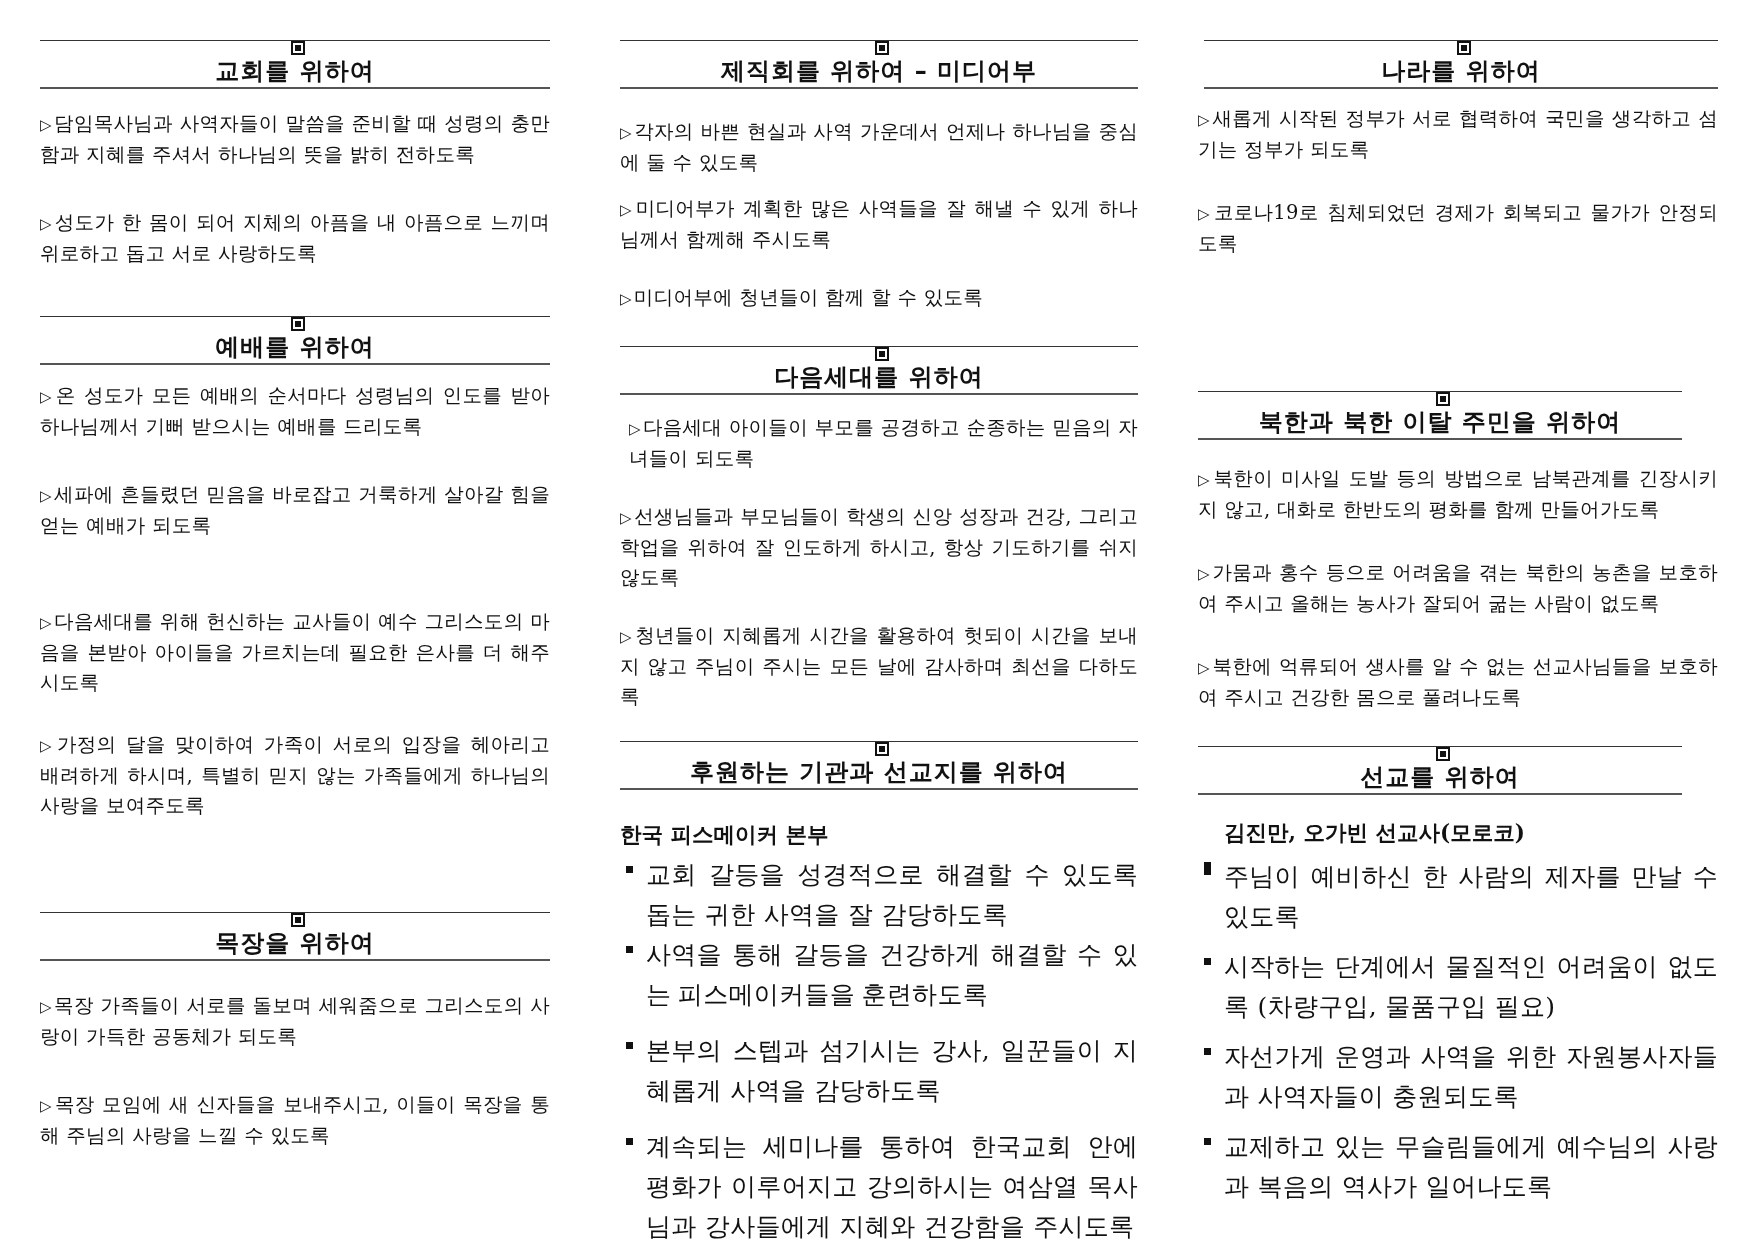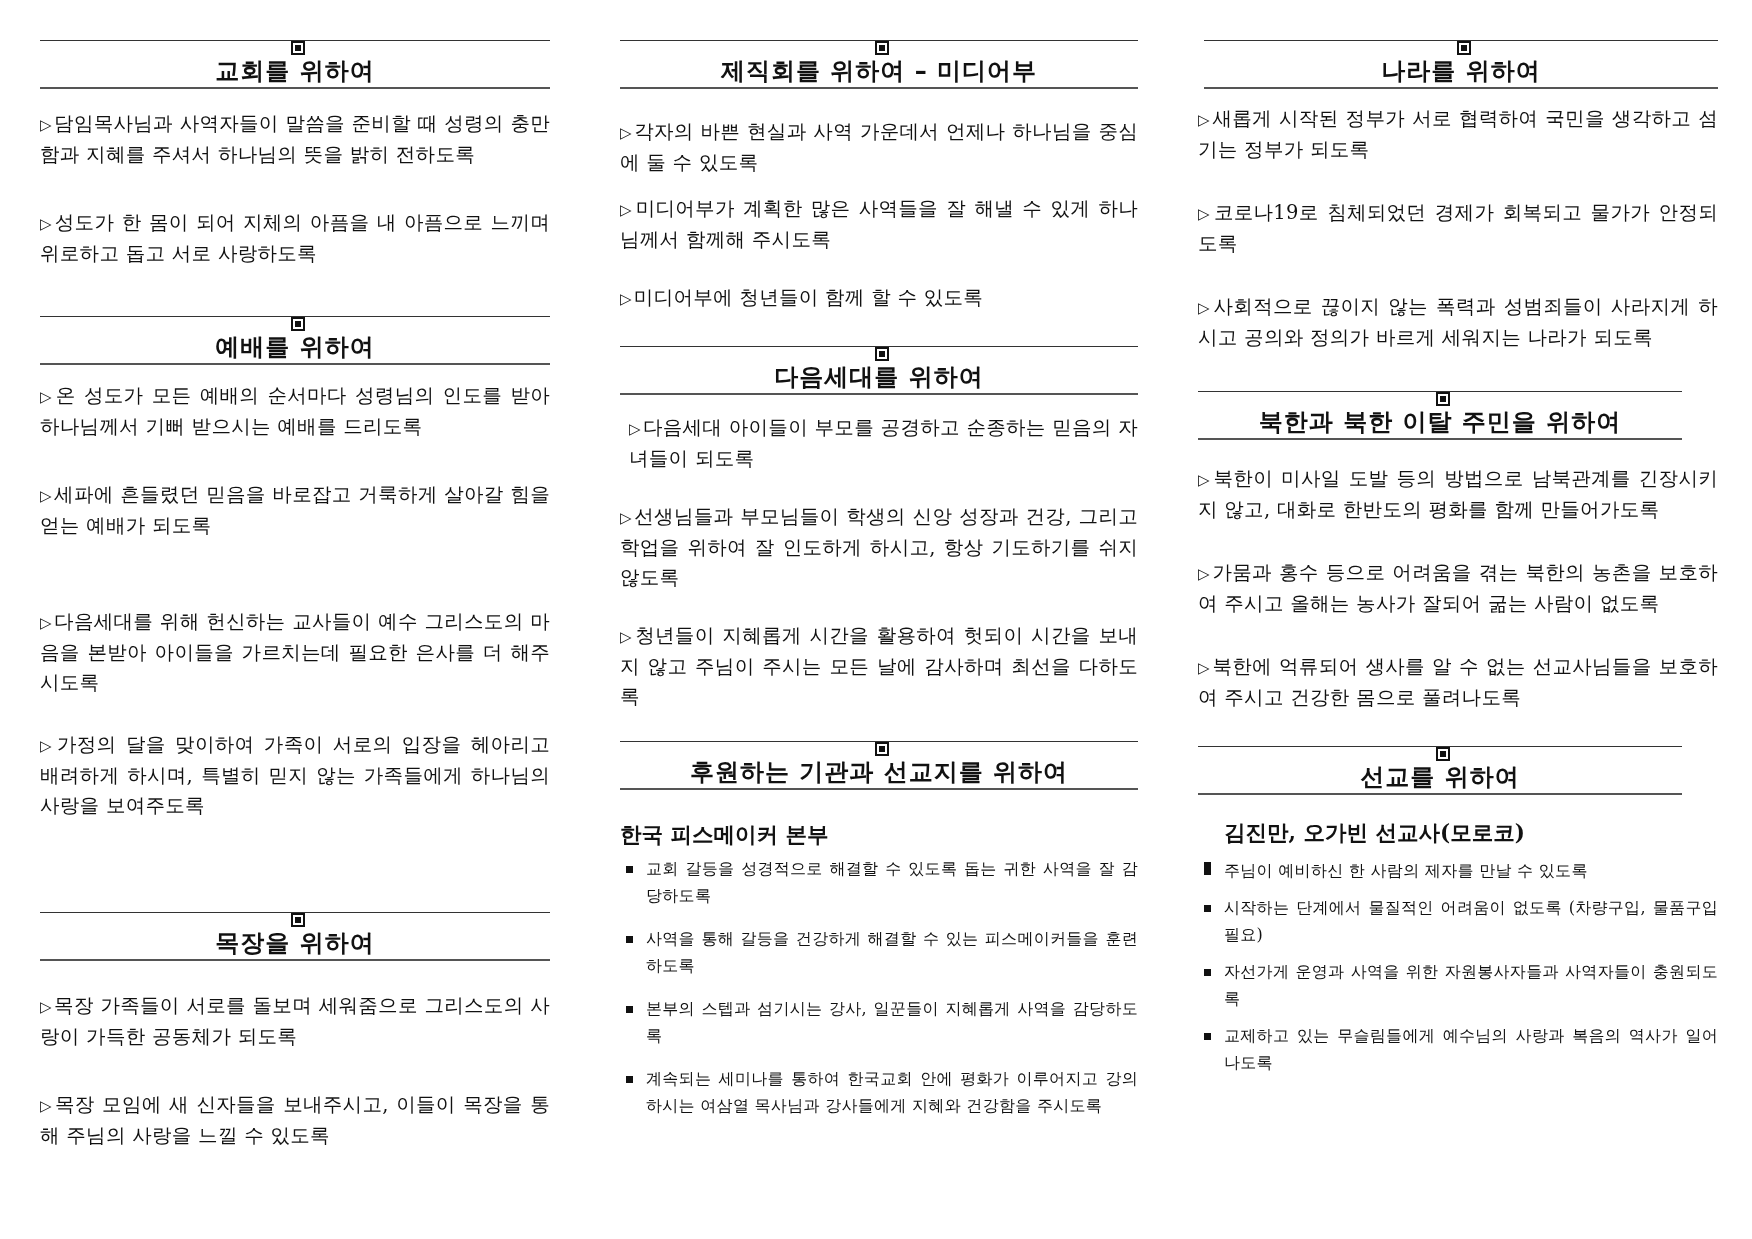--- a/index.html
+++ b/index.html
@@ -36,21 +36,21 @@
   .para {
     font-size: 19.5px; line-height: 30px; text-align: justify;
     margin: 0; letter-spacing: 0.3px;
   }
   .para .tri { font-size: 15px; margin-right: 2px; }
   .subhead {
     font-size: 21.5px; font-weight: bold; margin: 0;
     font-family: "DejaVu Serif", "Liberation Serif", serif;
   }
   .bullet {
-    position: relative; padding-left: 26px; font-size: 16px; line-height: 27px; text-align: justify;
+    position: relative; padding-left: 26px; font-size: 25px; line-height: 40px; text-align: justify;
     margin: 0; letter-spacing: 0.3px;
   }
   .bullet .sq {
     position: absolute; left: 6px; top: 11px; width: 7px; height: 7px; background: #111;
   }
 </style>
 </head>
 <body>
 
 <div class="col col-left">
@@ -110,38 +110,37 @@
     <p class="para" style="margin-top:28px;"><span class="tri">▷</span><span>청년들이 지혜롭게 시간을 활용하여 헛되이 시간을 보내지 않고 주님이 주시는 모든 날에 감사하며 최선을 다하도록</span></p>
   </div>
 
   <div class="section" style="top:741px;">
     <div class="sec-header">
       <span class="box-icon"></span>
       <span class="sec-title">후원하는 기관과 선교지를 위하여</span>
     </div>
     <p class="subhead" style="margin-top:30px; margin-bottom:6px;">한국 피스메이커 본부</p>
     <p class="bullet"><span class="sq"></span><span>교회 갈등을 성경적으로 해결할 수 있도록 돕는 귀한 사역을 잘 감당하도록</span></p>
-    <p class="bullet" style="margin-top:16px;"><span class="sq"></span><span>사역을 통해 갈등을 건강하게 해결할 수 있는 피스메이커들을 훈련하도록</span></p>
+    <p class="bullet" style="font-family:Liberation Serif, serif;"><span class="sq"></span><span>사역을 통해 갈등을 건강하게 해결할 수 있는 피스메이커들을 훈련하도록</span></p>
     <p class="bullet" style="margin-top:16px;"><span class="sq"></span><span>본부의 스텝과 섬기시는 강사, 일꾼들이 지혜롭게 사역을 감당하도록</span></p>
     <p class="bullet" style="margin-top:16px;"><span class="sq"></span><span>계속되는 세미나를 통하여 한국교회 안에 평화가 이루어지고 강의하시는 여삼열 목사님과 강사들에게 지혜와 건강함을 주시도록</span></p>
   </div>
 </div>
 
 <div class="col col-right">
 
   <div class="section" style="top:40px; left:6px;">
     <div class="sec-header">
       <span class="box-icon"></span>
       <span class="sec-title">나라를 위하여</span>
     </div>
   </div>
   <div class="section" style="top:104px;">
     <p class="para"><span class="tri">▷</span><span>새롭게 시작된 정부가 서로 협력하여 국민을 생각하고 섬기는 정부가 되도록</span></p>
     <p class="para" style="margin-top:33px;"><span class="tri">▷</span><span>코로나19로 침체되었던 경제가 회복되고 물가가 안정되도록</span></p>
-    <p class="para" style="margin-top:33px;"><span class="tri">▷</span><span>사회적으로 끊이지 않는 폭력과 성범죄들이 사라지게 하시고 공의와 정의가 바르게 세워지는 나라가 되도록</span></p>
   </div>
 
   <div class="section" style="top:391px; right:36px;">
     <div class="sec-header">
       <span class="box-icon"></span>
       <span class="sec-title">북한과 북한 이탈 주민을 위하여</span>
     </div>
   </div>
   <div class="section" style="top:464px;">
     <p class="para"><span class="tri">▷</span><span>북한이 미사일 도발 등의 방법으로 남북관계를 긴장시키지 않고, 대화로 한반도의 평화를 함께 만들어가도록</span></p>

